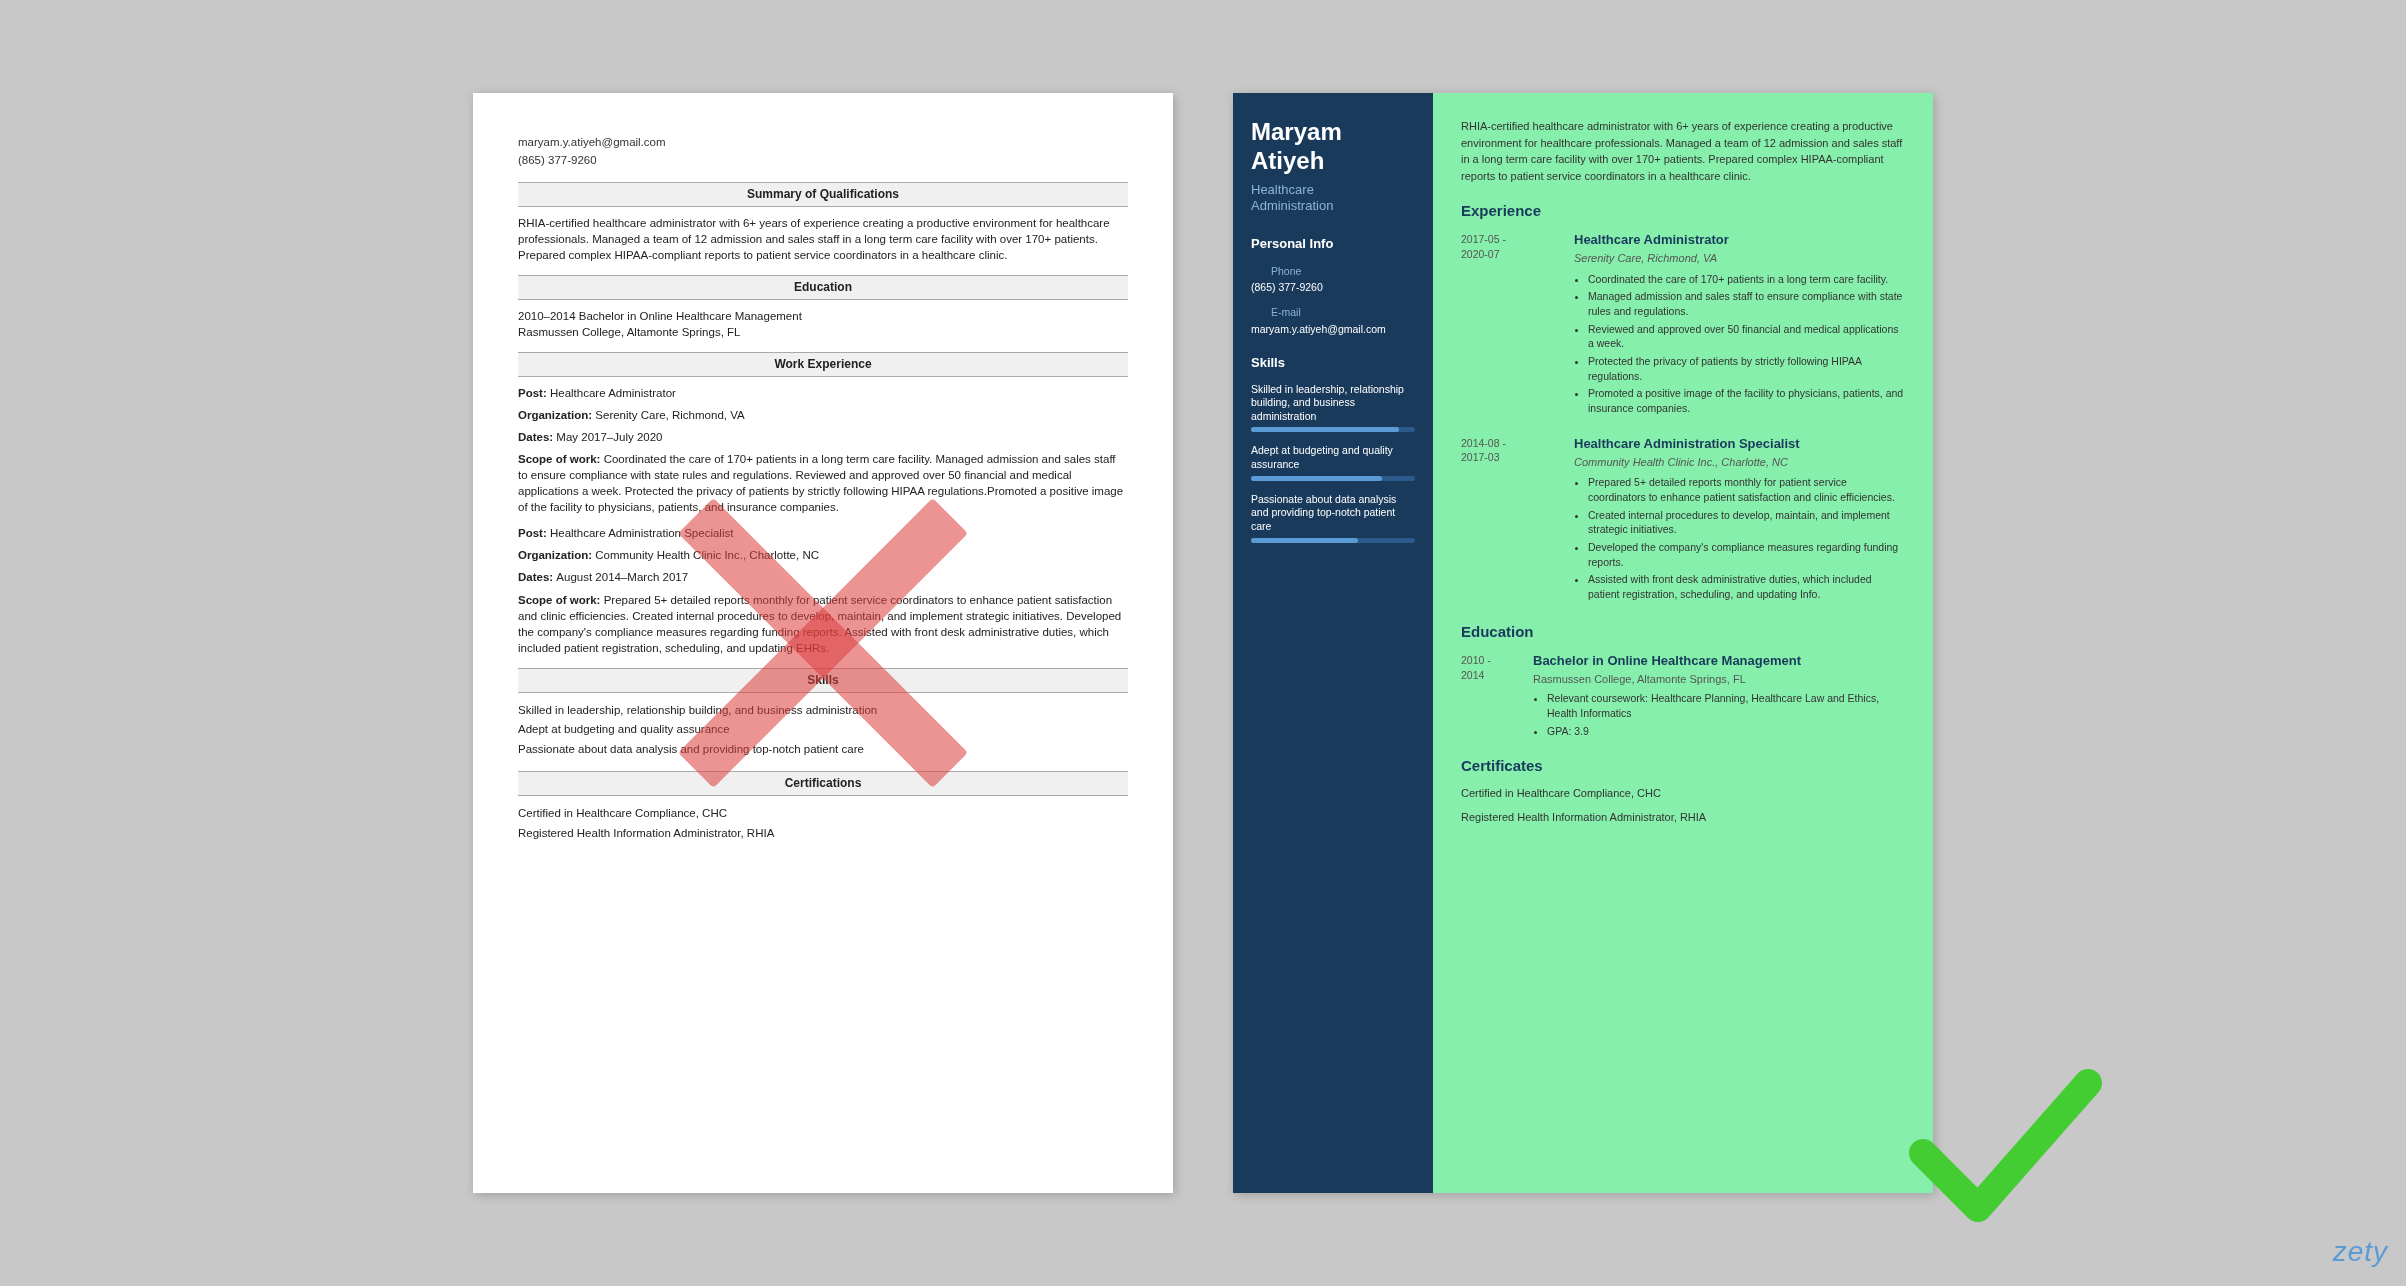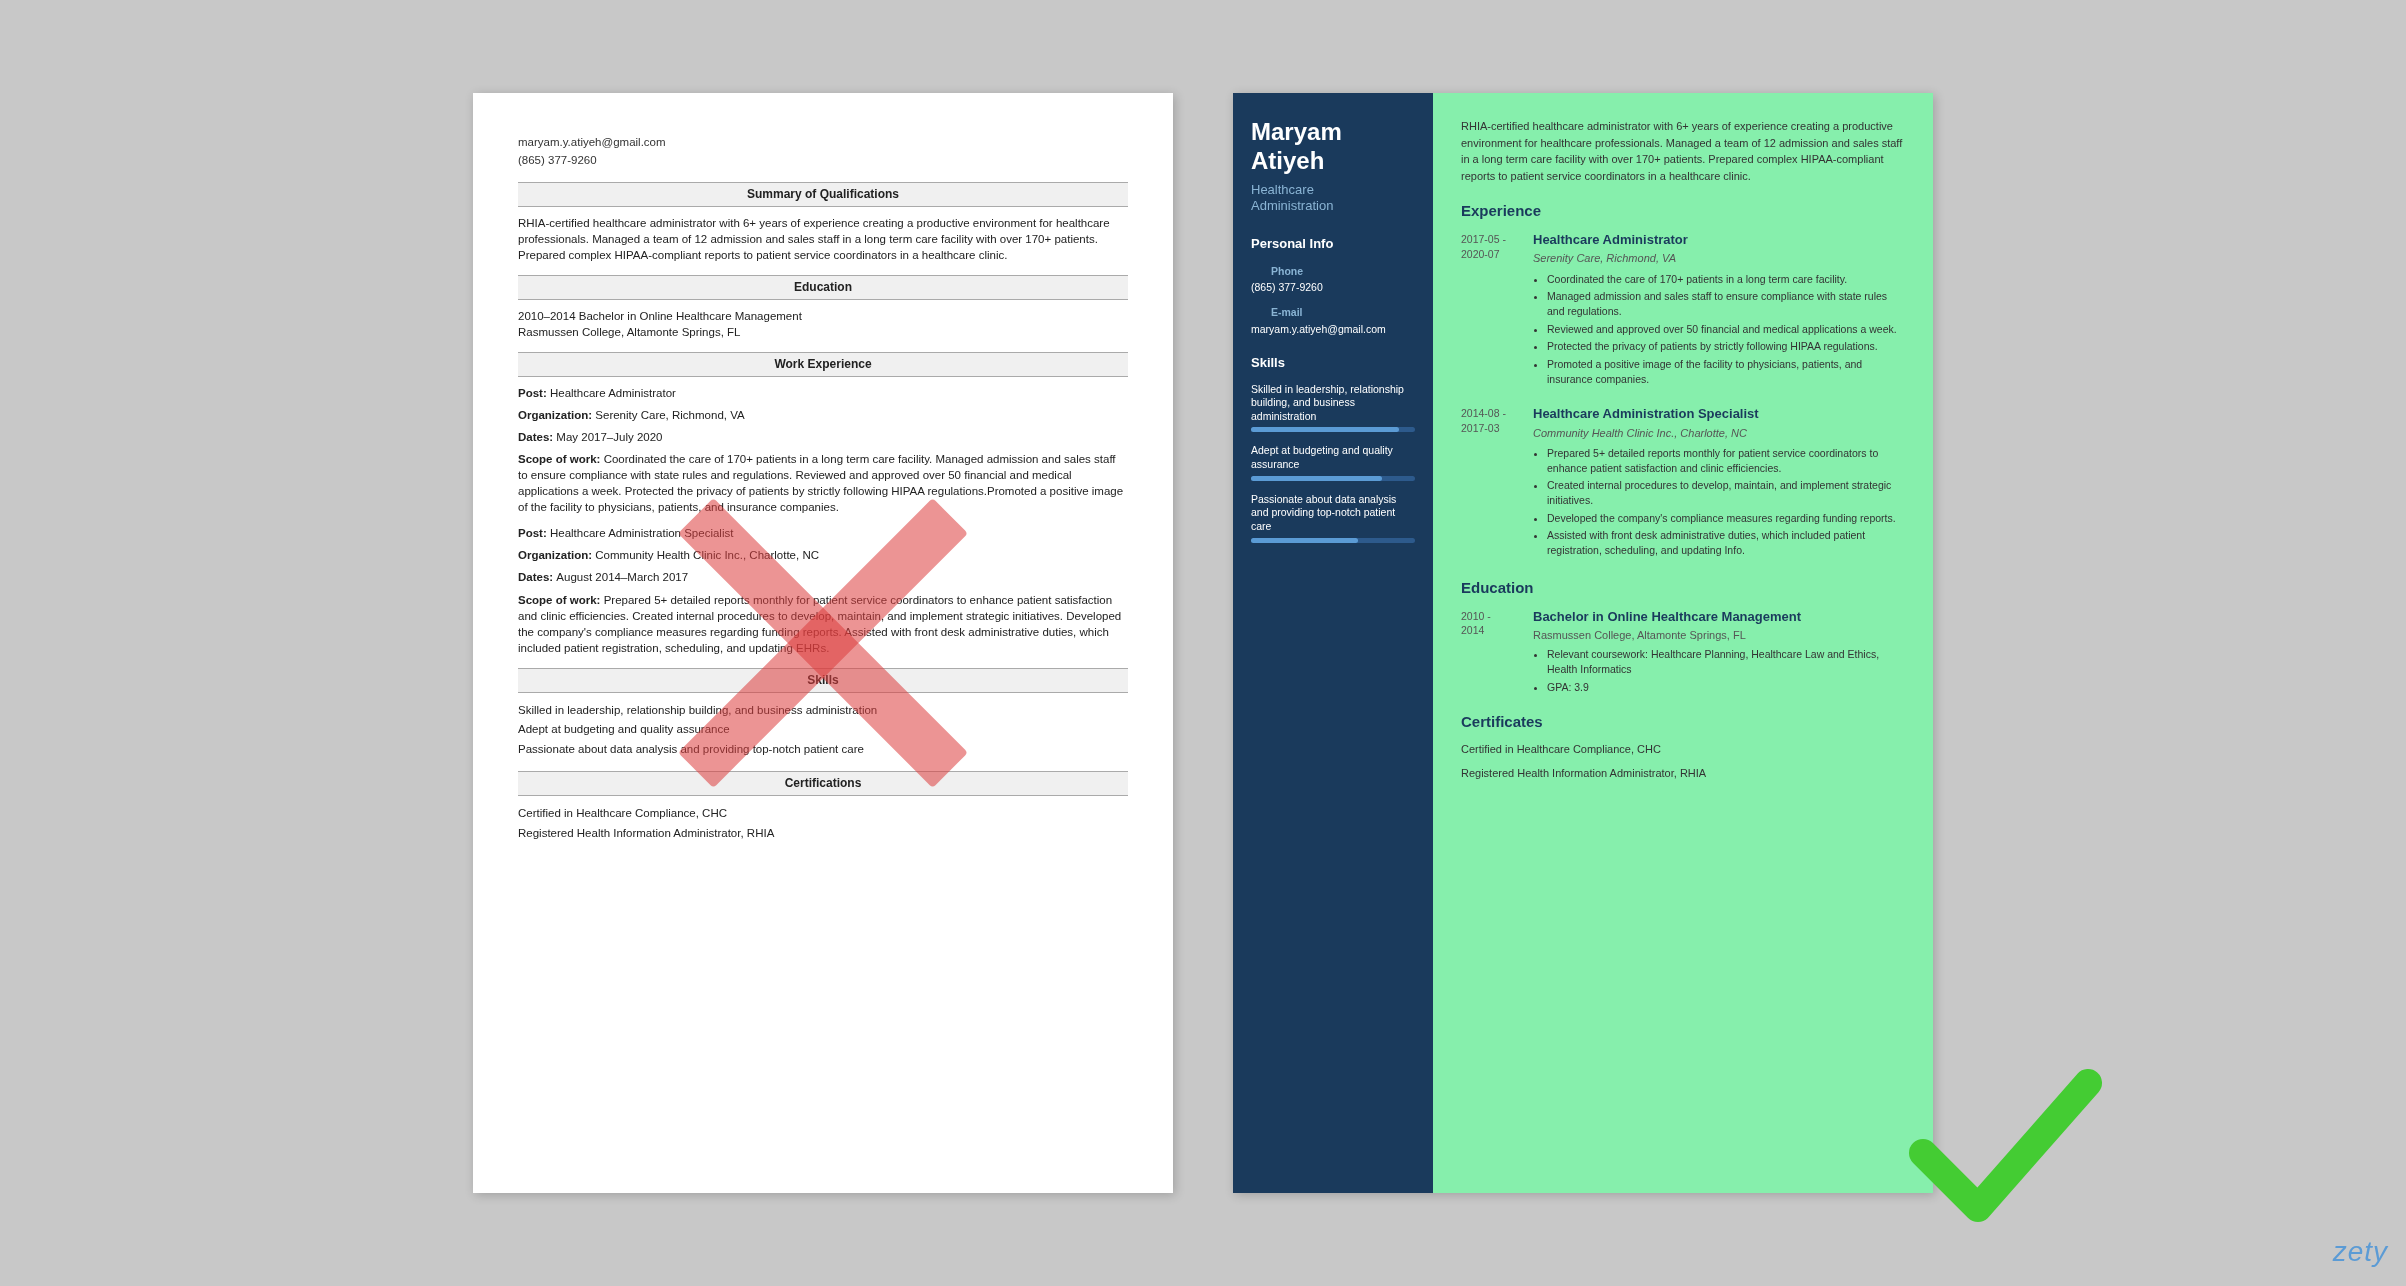--- a/index.html
+++ b/index.html
@@ -133,21 +133,21 @@
       font-size: 13px;
       font-weight: bold;
       color: #fff;
       margin-bottom: 10px;
       margin-top: 18px;
     }
 
     .sidebar .info-label {
       font-size: 10.5px;
       color: #8ab4d4;
-      font-weight: bold;
+      font-weight: normal;
       margin-bottom: 2px;
       padding-left: 20px;
     }
     .sidebar .info-value {
       font-size: 10.5px;
       color: #fff;
       margin-bottom: 10px;
     }
 
     .skill-bar-container {
@@ -188,20 +188,21 @@
       font-size: 15px;
       font-weight: bold;
       color: #1a3a5c;
       margin-bottom: 10px;
       margin-top: 14px;
     }
 
     .experience-entry {
       display: flex;
       margin-bottom: 16px;
+      gap: 41px;
     }
     .exp-date {
       width: 72px;
       font-size: 10.5px;
       color: #555;
       flex-shrink: 0;
       padding-top: 1px;
     }
     .exp-content {
       flex: 1;

